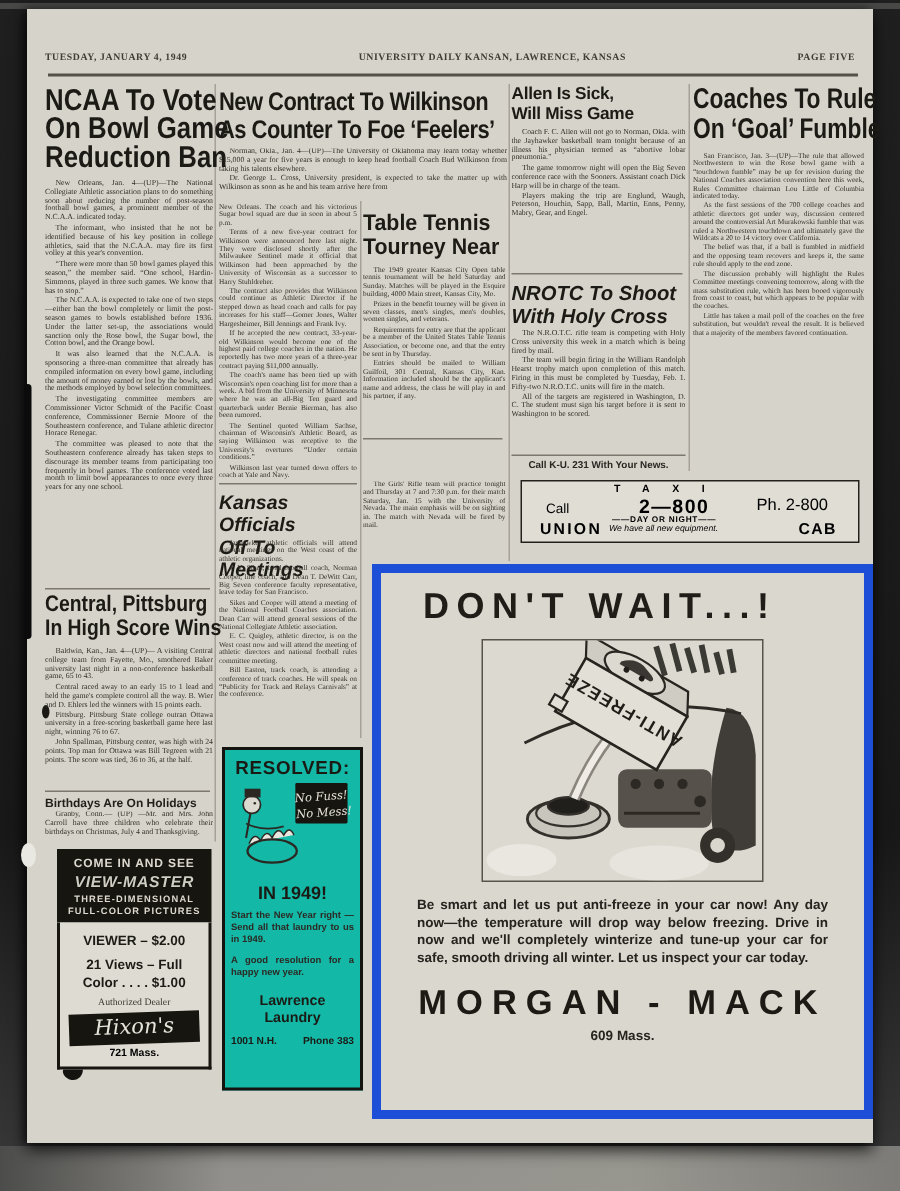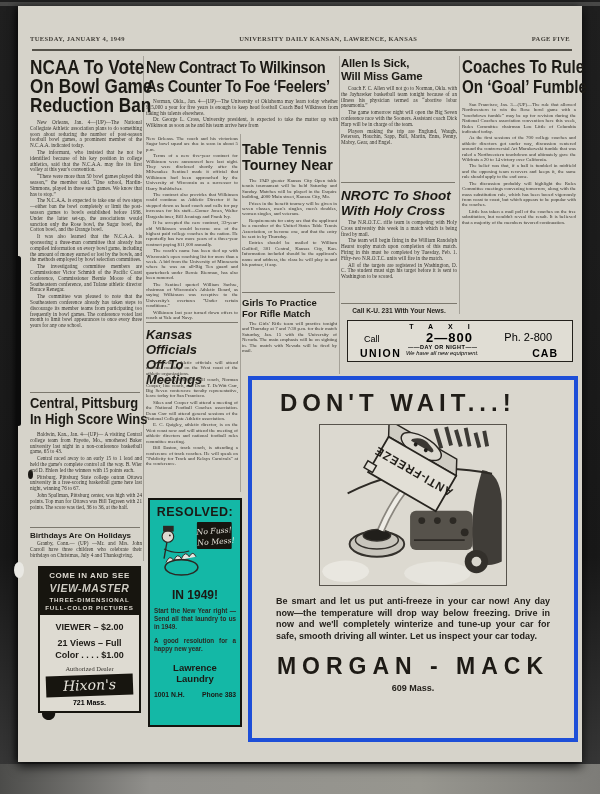--- a/index.html
+++ b/index.html
@@ -69,21 +69,21 @@
   .taxi-title{position:absolute;left:0;right:26px;top:2px;text-align:center;font-weight:bold;font-size:7px;letter-spacing:15px;}
   .taxi-call{position:absolute;left:16px;top:13px;font-size:9px;}
   .taxi-num{position:absolute;left:78px;top:9px;font-weight:bold;font-size:13px;letter-spacing:1px;}
   .taxi-ph{position:absolute;right:20px;top:10px;font-size:11px;}
   .taxi-hours{position:absolute;left:60px;top:23px;font-weight:bold;font-size:5.5px;letter-spacing:.5px;}
   .taxi-equip{position:absolute;left:58px;top:29px;font-size:5.8px;font-style:italic;}
   .taxi-union{position:absolute;left:12px;bottom:2px;font-weight:bold;font-size:10.5px;letter-spacing:1.5px;}
   .taxi-cab{position:absolute;right:14px;bottom:2px;font-weight:bold;font-size:10.5px;letter-spacing:1px;}
 
   
-  .big-ad{border:4px solid #1d4ed8;background:#dad7ce;}
+  .big-ad{border:6px solid #1d4ed8;background:#dad7ce;}
   .ba-head{font-family:"Liberation Sans",sans-serif;font-weight:bold;font-size:24px;letter-spacing:5px;
            color:#201d18;margin:9px 0 0 28px;}
   .ba-ill{display:block;margin:7px auto 0;border:1px solid #57534c;background:#dcd9d0;}
   .ba-body{font-family:"Liberation Sans",sans-serif;font-weight:bold;font-size:9px;line-height:11.6px;
            color:#26231e;margin:10px 24px 0;text-align:justify;}
   .ba-name{font-family:"Liberation Sans",sans-serif;font-weight:bold;font-size:23px;letter-spacing:6px;
            text-align:center;color:#1d1a15;margin-top:11px;}
   .ba-addr{font-family:"Liberation Sans",sans-serif;font-weight:bold;font-size:9px;text-align:center;margin-top:3px;color:#26231e;}
 
   .notice{font-family:"Liberation Sans",sans-serif;font-weight:bold;font-size:6.6px;text-align:center;
@@ -225,24 +225,20 @@
       <div><span class="sq" style="transform:scaleX(.95);">Tourney Near</span></div>
     </div>
     <div class="abs bt bt-sm" style="left:224px;top:172px;width:95px;height:112px;">
       <p>The 1949 greater Kansas City Open table tennis tournament will be held Saturday and Sunday. Matches will be played in the Esquire building, 4000 Main street, Kansas City, Mo.</p>
       <p>Prizes in the benefit tourney will be given in seven classes, men's singles, men's doubles, women singles, and veterans.</p>
       <p>Requirements for entry are that the applicant be a member of the United States Table Tennis Association, or become one, and that the entry be sent in by Thursday.</p>
       <p>Entries should be mailed to William Guilfoil, 301 Central, Kansas City, Kan. Information included should be the applicant's name and address, the class he will play in and his partner, if any.</p>
     </div>
 
     <div class="hrule" style="left:224px;top:286px;width:93px;"></div>
-    <div class="abs hl hl-xs" style="left:224px;top:291px;width:96px;">
-      <div>Girls To Practice</div>
-      <div>For Rifle Match</div>
-    </div>
     <div class="abs bt bt-sm" style="left:224px;top:315px;width:95px;height:48px;">
       <p>The Girls' Rifle team will practice tonight and Thursday at 7 and 7:30 p.m. for their match Saturday, Jan. 15 with the University of Nevada. The main emphasis will be on sighting in. The match with Nevada will be fired by mail.</p>
     </div>
 
     <div class="abs hl hl-sm" style="left:323px;top:51px;width:118px;">
       <div>Allen Is Sick,</div>
       <div>Will Miss Game</div>
     </div>
     <div class="abs bt" style="left:323px;top:80px;width:116px;height:94px;">
       <p>Coach F. C. Allen will not go to Norman, Okla. with the Jayhawker basketball team tonight because of an illness his physician termed as “abortive lobar pneumonia.”</p>

